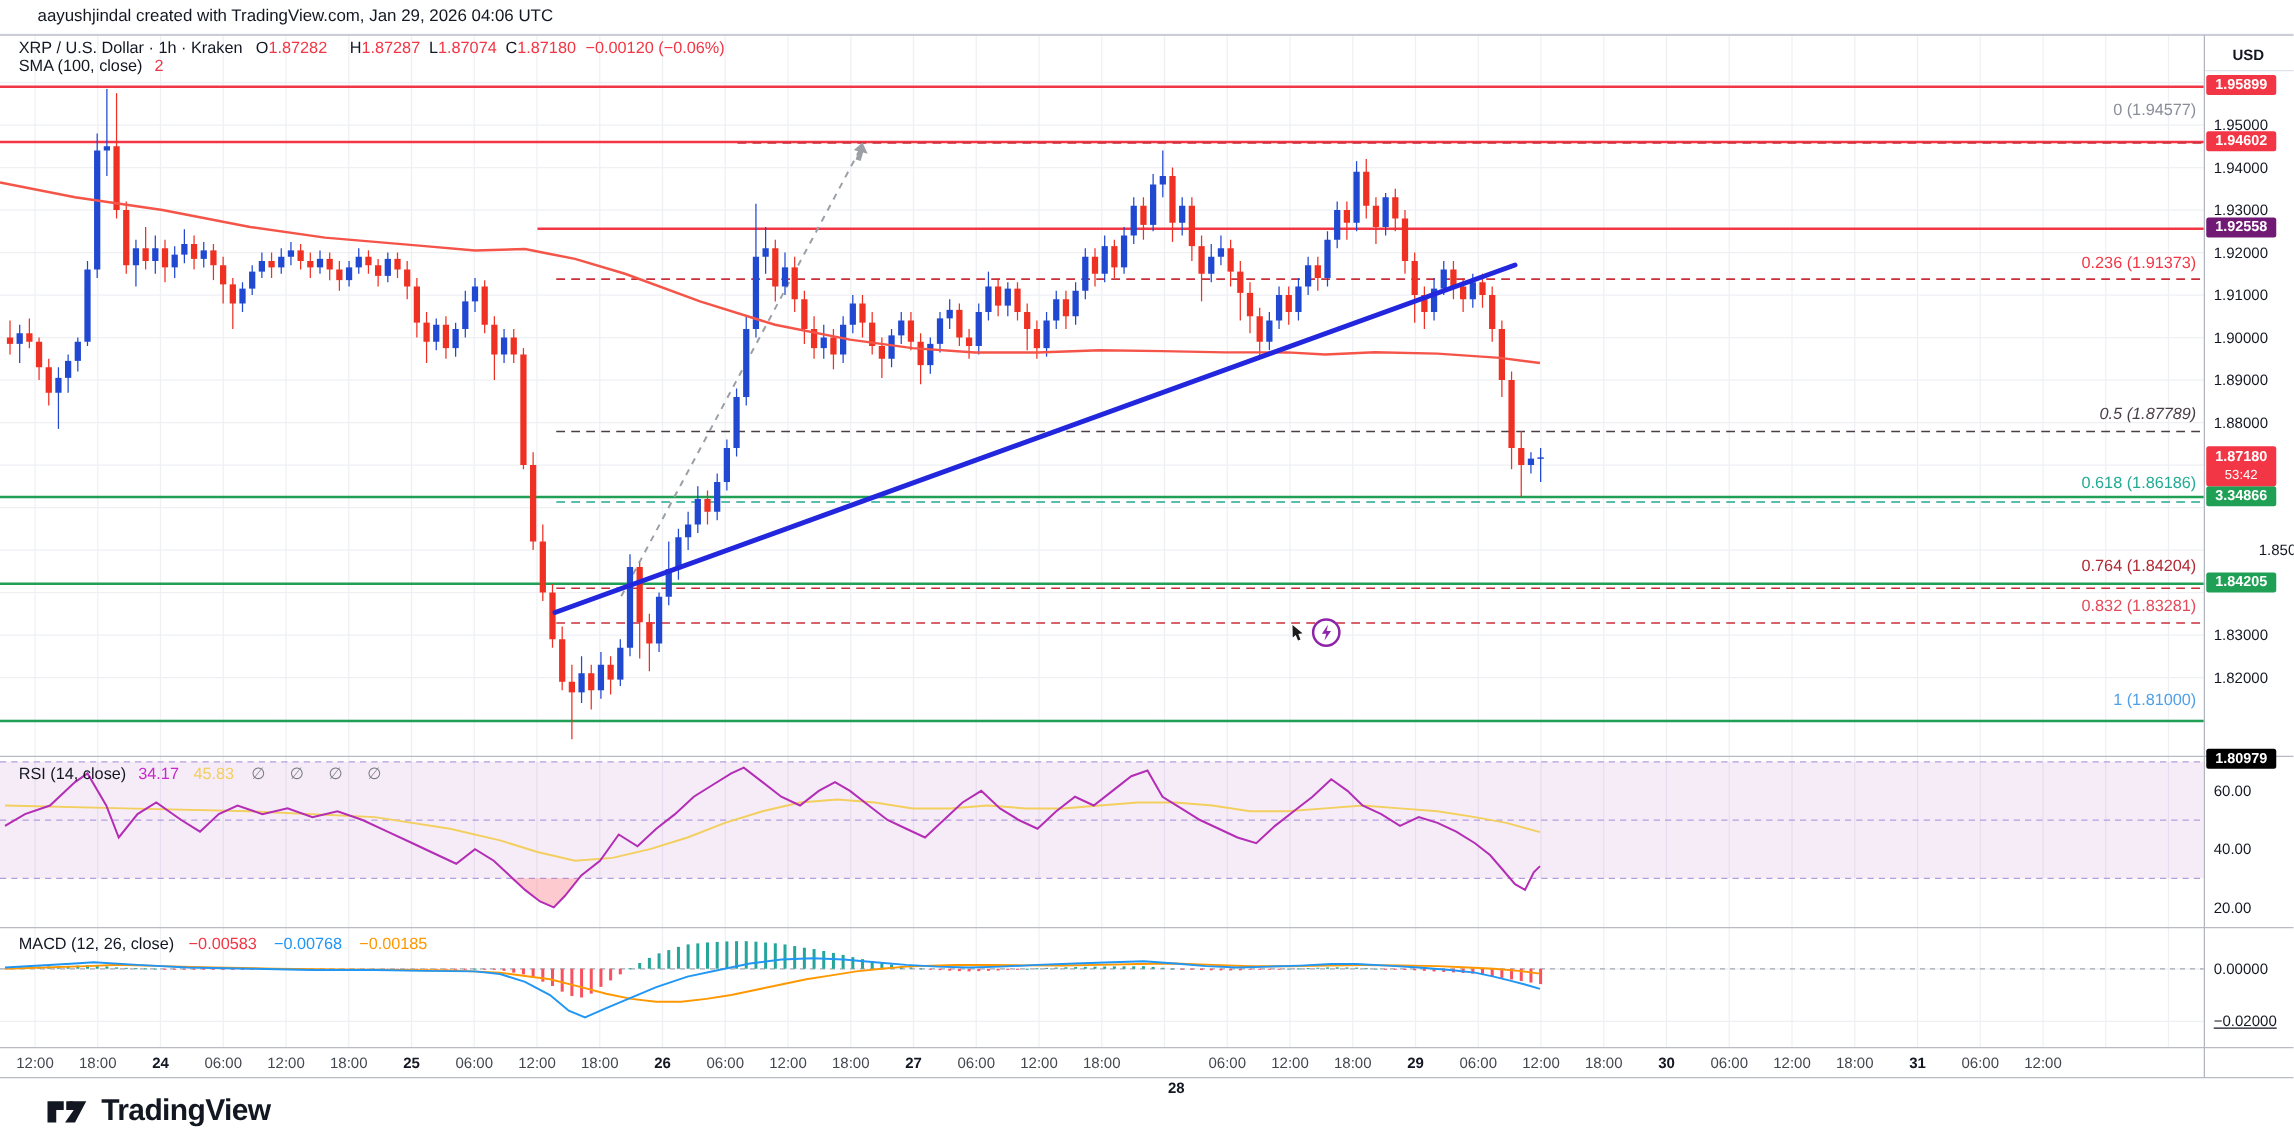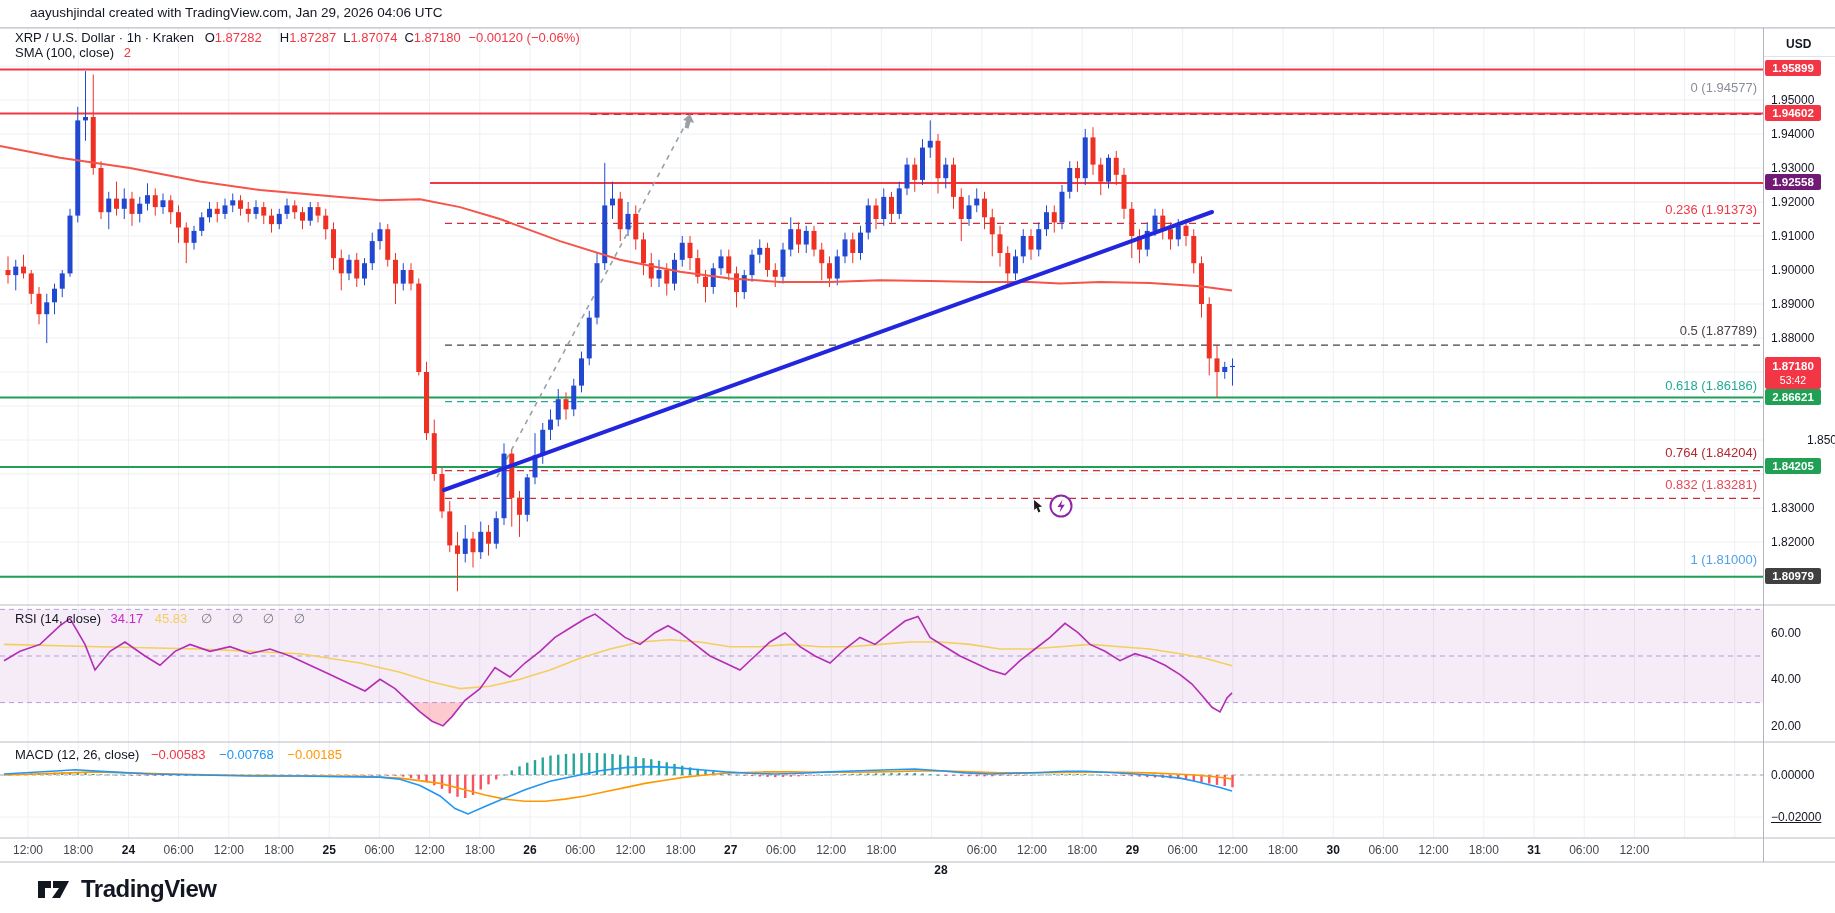--- a/index.html
+++ b/index.html
@@ -650,30 +650,30 @@
       <div class="tick" style="top: 501px; left: 1771px;">1.83000</div>
       <div class="tick" style="top: 535px; left: 1771px;">1.82000</div>
       <div class="tick" style="top: 626px;">60.00</div>
       <div class="tick" style="top: 672px;">40.00</div>
       <div class="tick" style="top: 719px;">20.00</div>
       <div class="tick" style="top: 768px;">0.00000</div>
       <div class="tick" style="top: 810px; text-decoration: underline;">−0.02000</div>
       <div class="badge" style="top: 60px; background: rgb(242, 54, 69);">1.95899</div>
       <div class="badge" style="top: 105px; background: rgb(242, 54, 69);">1.94602</div>
       <div class="badge" style="top: 174px; background: #701a75;">1.92558</div>
-      <div class="badge" style="top: 389px; background: rgb(31, 160, 85);">2.86621</div>
+      <div class="badge" style="top: 389px; background: rgb(31, 160, 85);">3.34866</div>
       <div class="badge" style="top: 458px; background: rgb(31, 160, 85);">1.84205</div>
-      <div class="badge" style="top: 568px; background: #404040;">1.80979</div>
+      <div class="badge" style="top: 599px; background: #000000;">1.80979</div>
       <div class="badge" style="top: 357px; background: rgb(242, 54, 69); line-height: 14px;">
         <div>1.87180</div>
         <div style="font-weight:normal;font-size:10.5px">53:42</div>
       </div>
       <div class="fiblab" style="top: 80px; color: rgb(138, 142, 153); right: 78px;">0 (1.94577)</div>
       <div class="fiblab" style="top: 202px; color: rgb(242, 54, 69); right: 78px;">0.236 (1.91373)</div>
-      <div class="fiblab" style="top: 323px; color: rgb(74, 63, 71); right: 78px;">0.5 (1.87789)</div>
+      <div class="fiblab" style="top: 323px; color: rgb(74, 63, 71); right: 78px; font-style: italic;">0.5 (1.87789)</div>
       <div class="fiblab" style="top: 378px; color: rgb(34, 171, 148); right: 78px;">0.618 (1.86186)</div>
       <div class="fiblab" style="top: 445px; color: rgb(178, 40, 51); right: 78px;">0.764 (1.84204)</div>
       <div class="fiblab" style="top: 477px; color: rgb(226, 74, 90); right: 78px;">0.832 (1.83281)</div>
       <div class="fiblab" style="top: 552px; color: rgb(80, 160, 232); right: 78px;">1 (1.81000)</div>
       <div class="tlab" style="left: 28px; top: 843px;">12:00</div>
       <div class="tlab" style="left: 78.2px; top: 843px;">18:00</div>
       <div class="tlab day" style="left: 128.4px; top: 843px;">24</div>
       <div class="tlab" style="left: 178.6px; top: 843px;">06:00</div>
       <div class="tlab" style="left: 228.8px; top: 843px;">12:00</div>
       <div class="tlab" style="left: 279px; top: 843px;">18:00</div>

